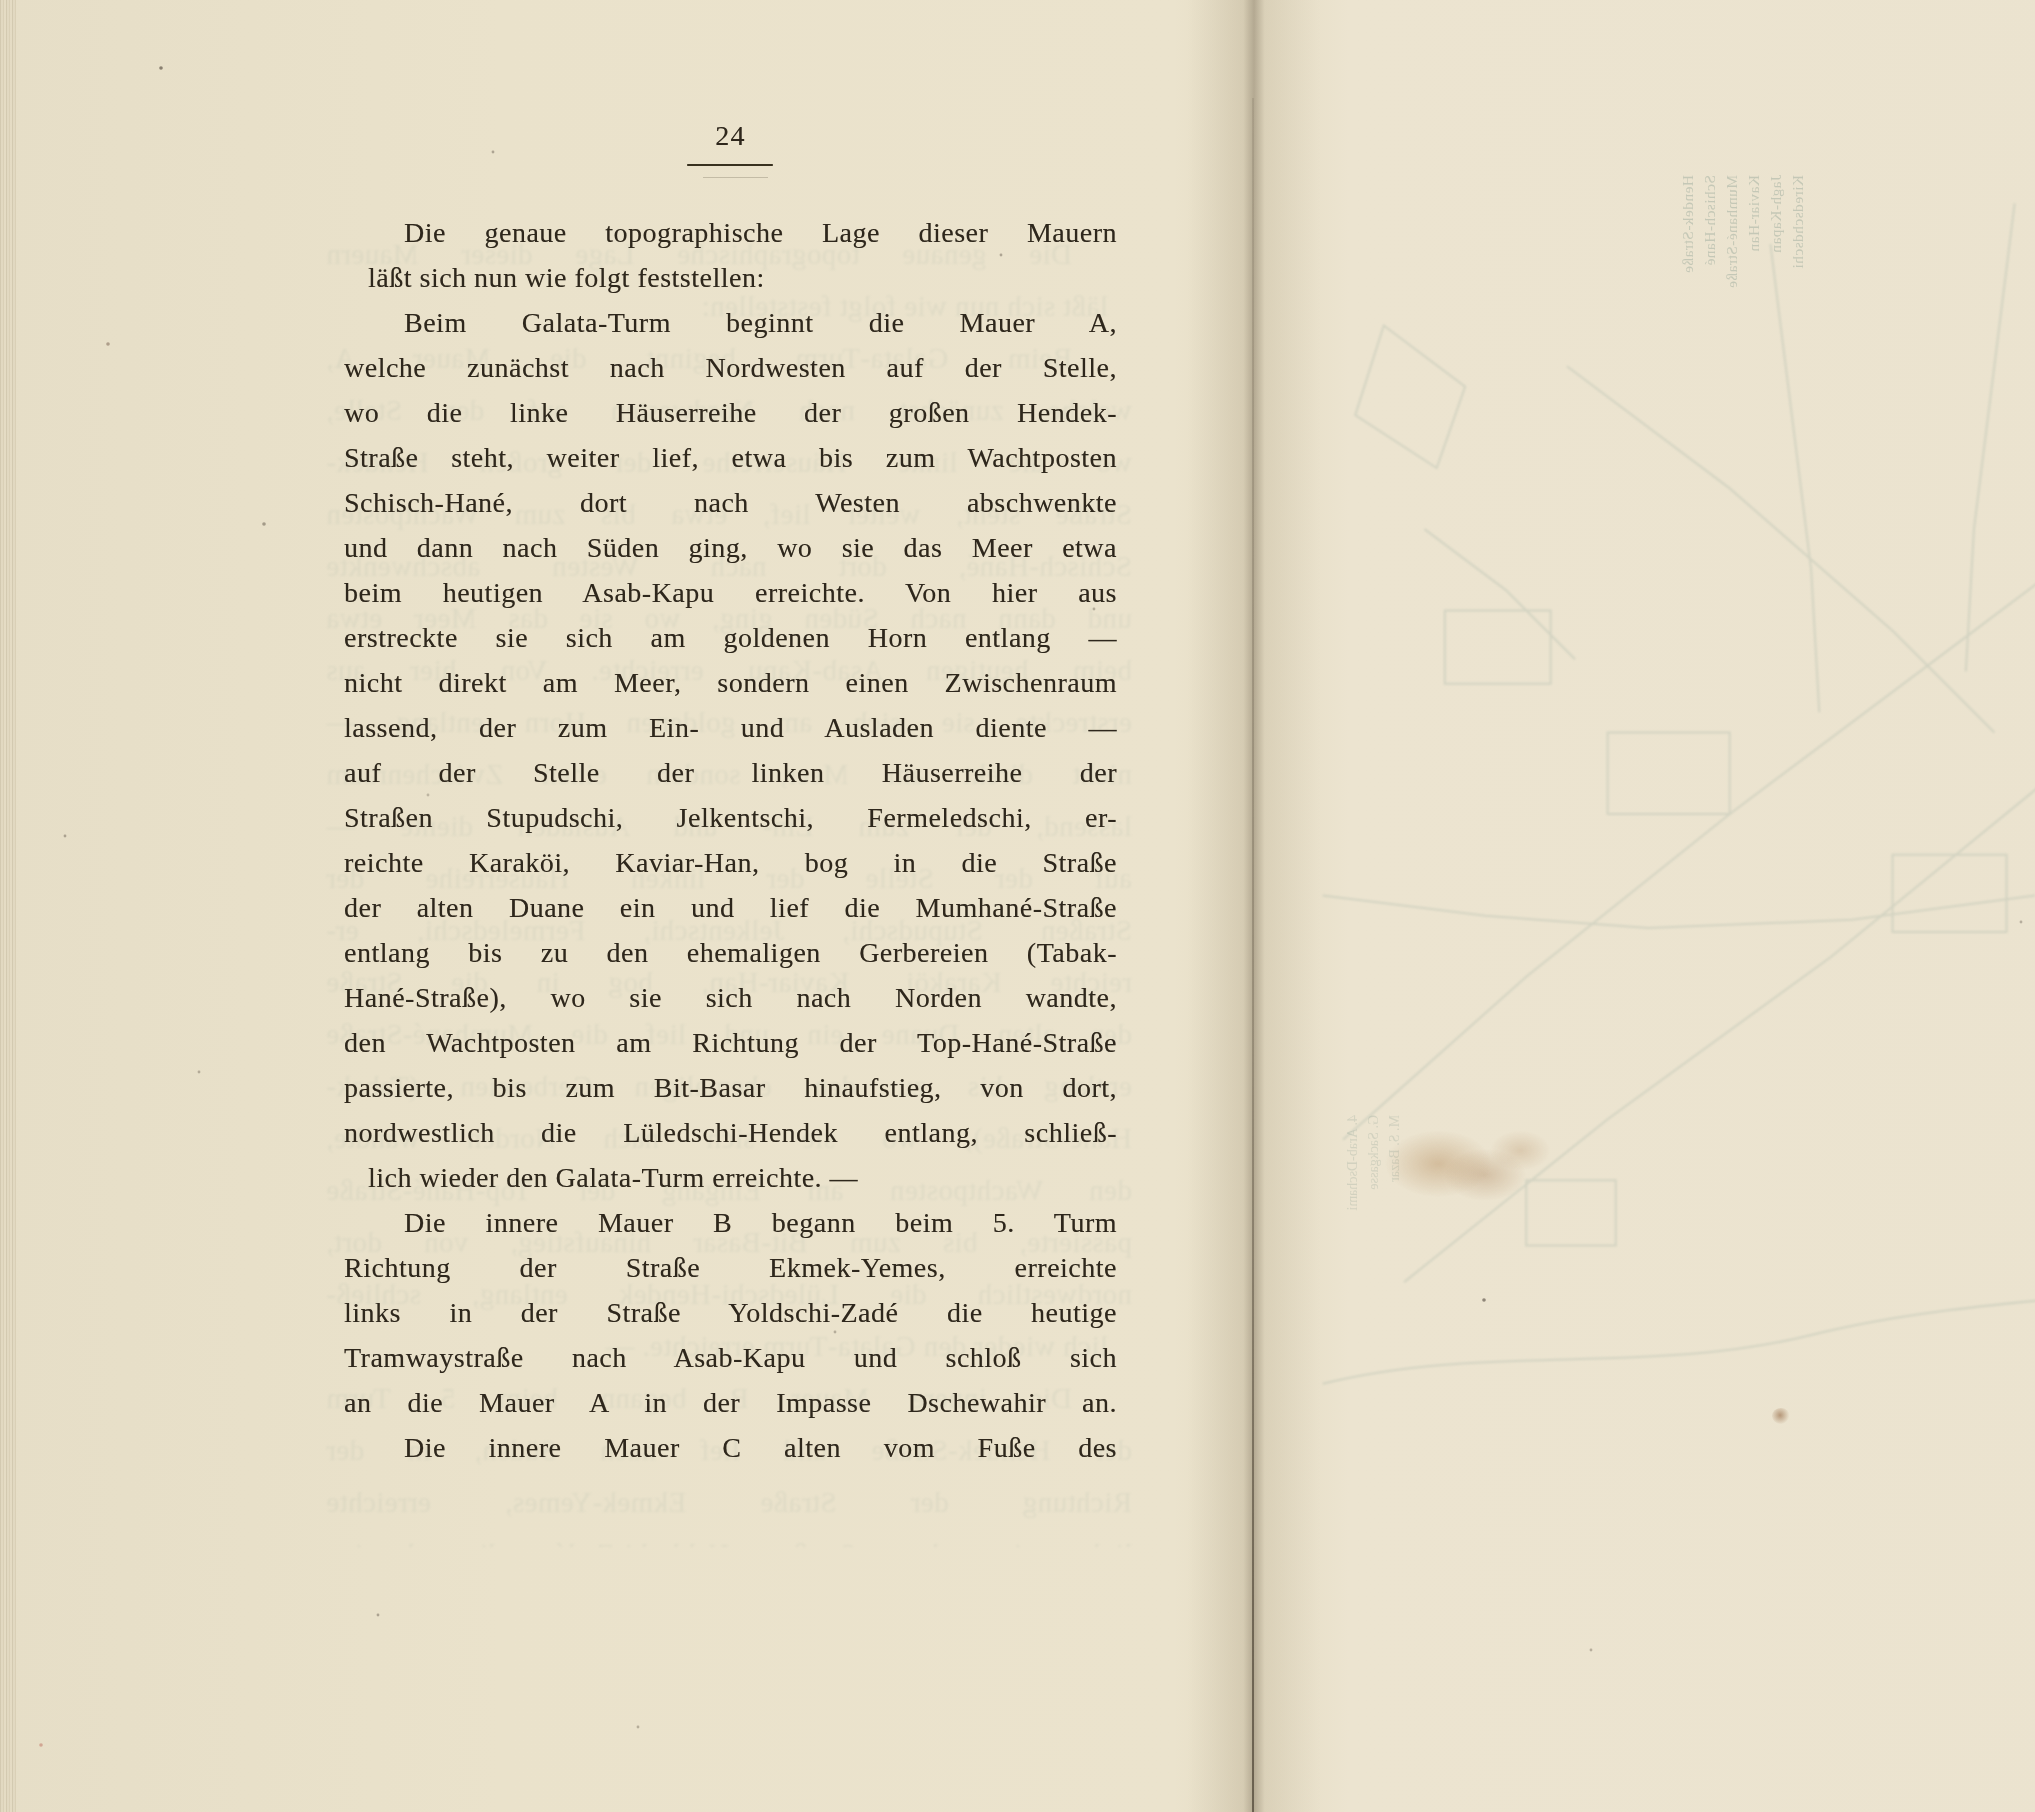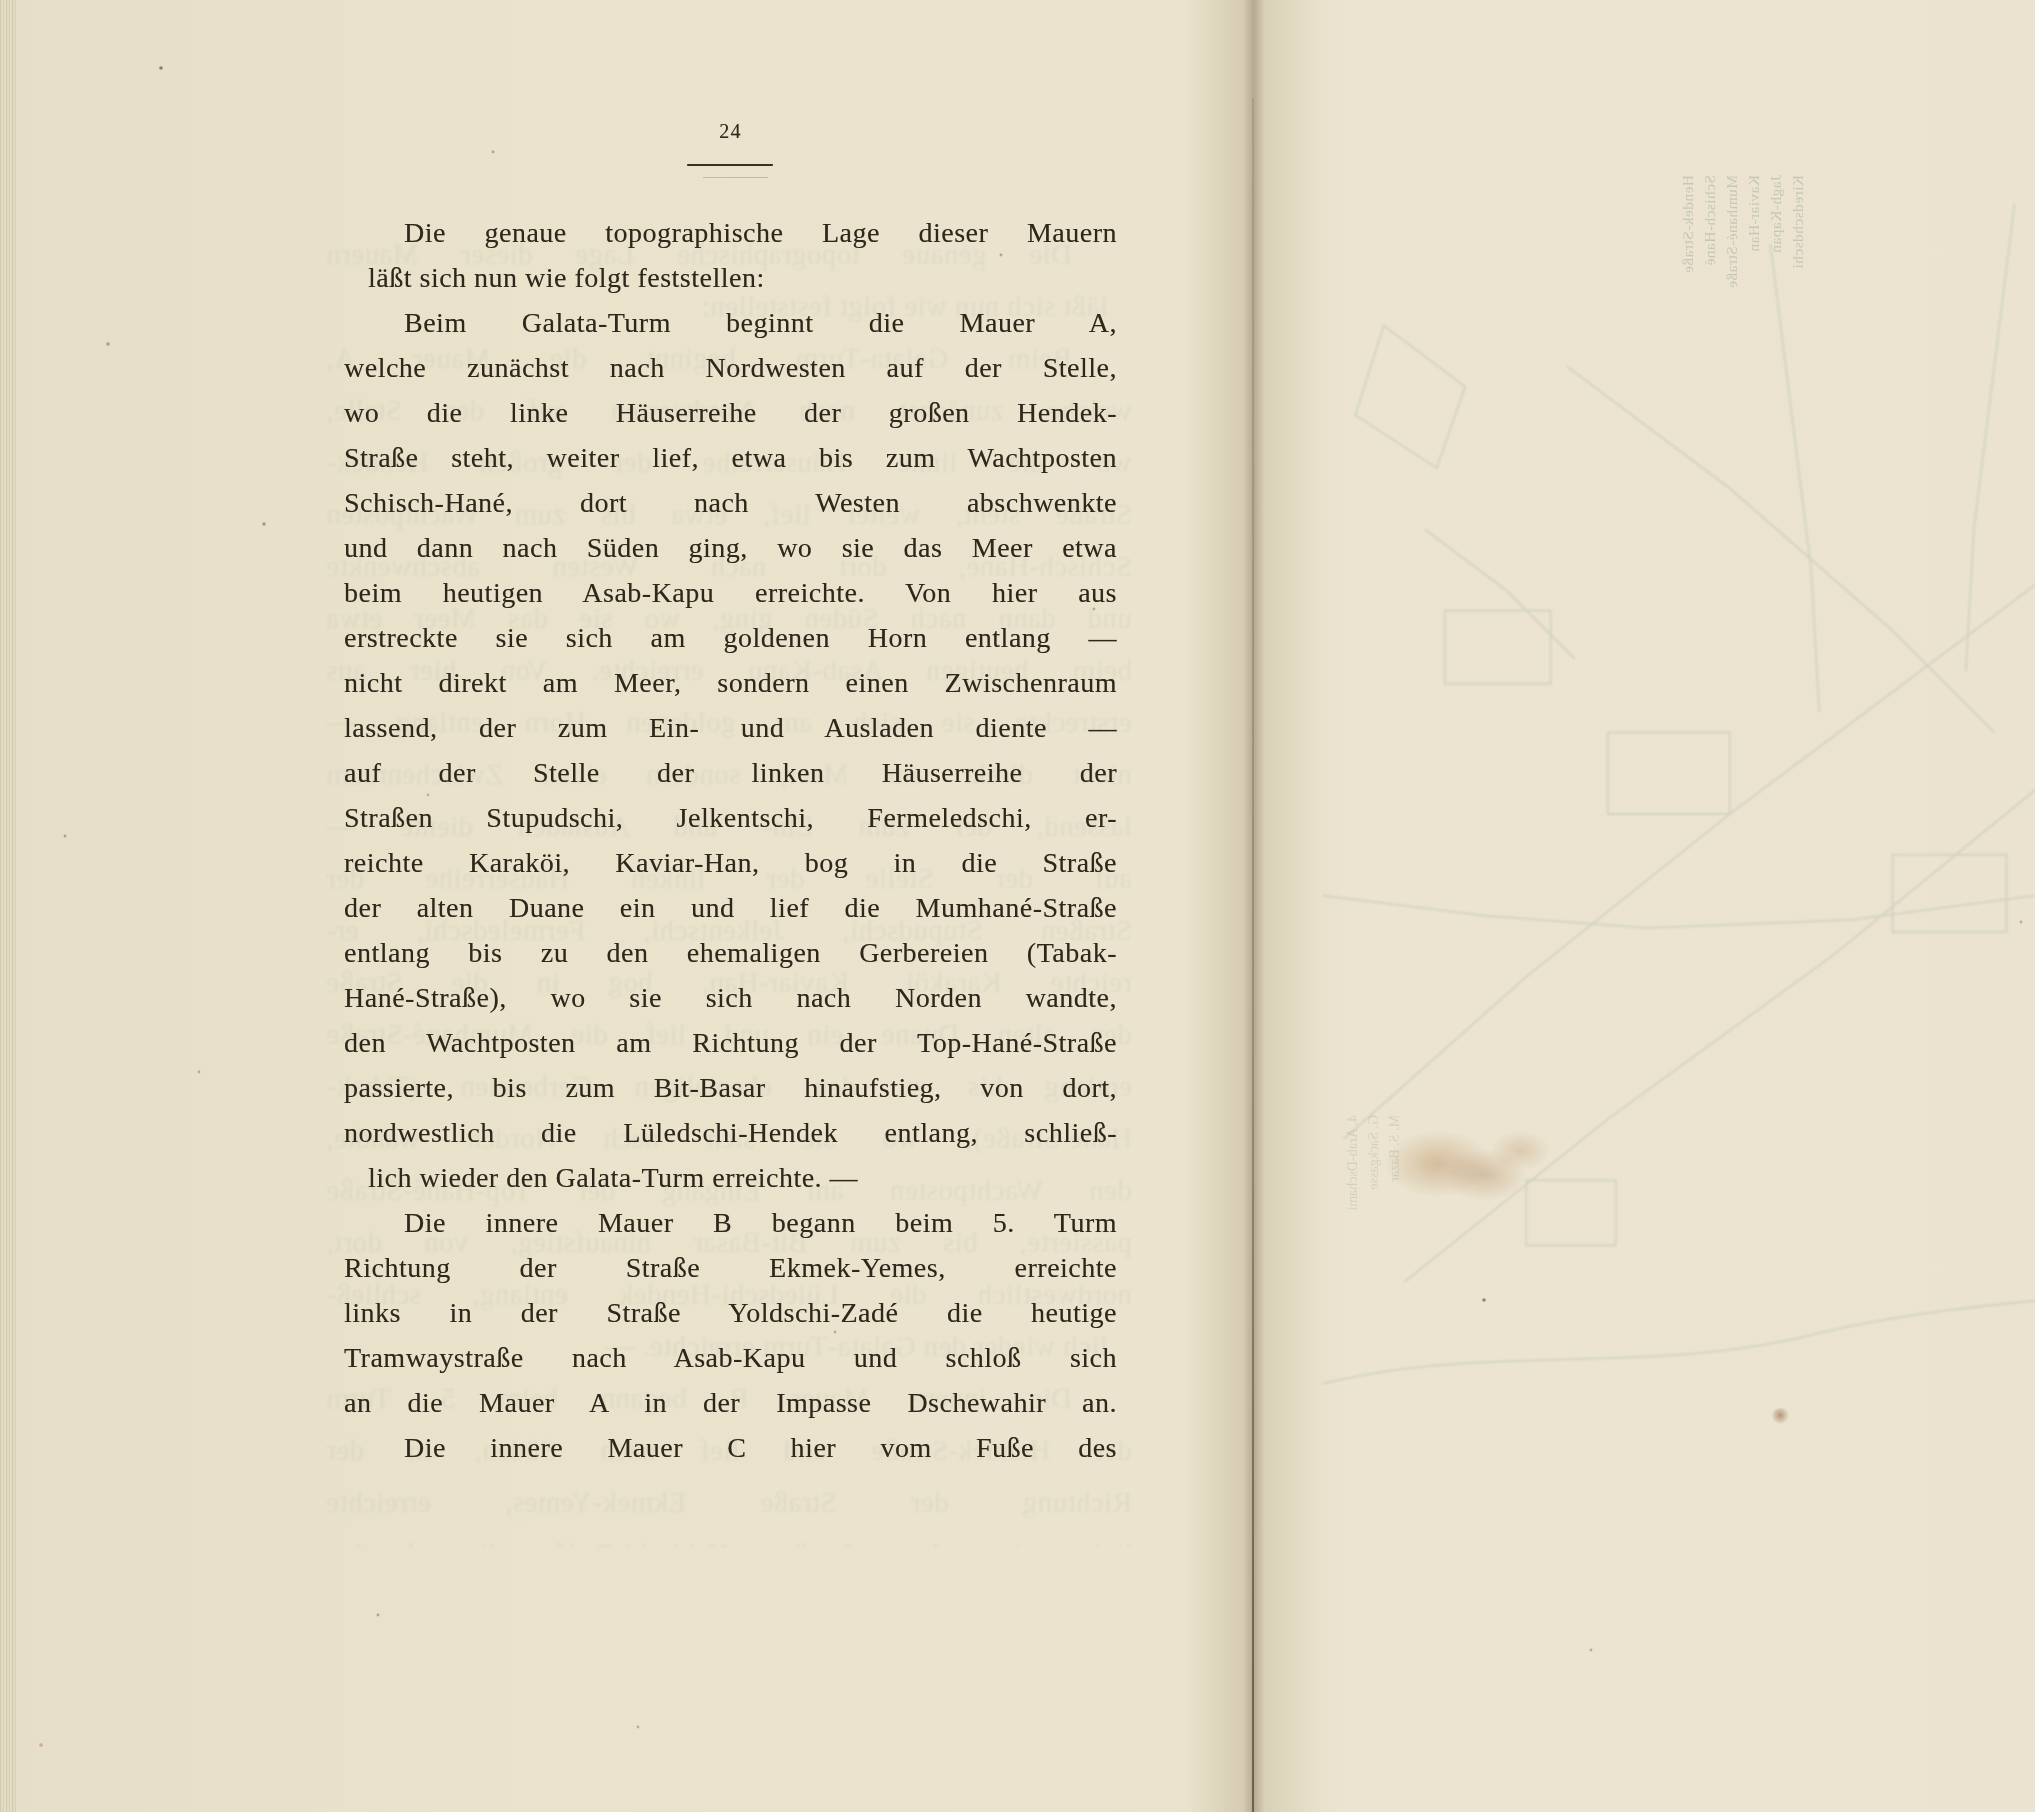--- a/index.html
+++ b/index.html
@@ -12,21 +12,21 @@
   .text-block{
     position:absolute;left:344px;top:210px;width:773px;
     color:#2e271c;font-size:28px;line-height:45px;letter-spacing:0.5px;
     text-shadow:0.2px 0.4px 0 rgba(52,42,28,.38);
   }
   .line{height:45px;text-align:justify;text-align-last:justify;white-space:normal;}
   .line.flush{text-align-last:left;margin-left:24px;}
   .line.indent{text-indent:60px;}
   .page-number{
     position:absolute;left:344px;top:120px;width:773px;text-align:center;
-    color:#2e271c;font-size:20px;letter-spacing:1.2px;
+    color:#2e271c;font-size:28px;letter-spacing:1.2px;
     text-shadow:0.2px 0.4px 0 rgba(52,42,28,.4);
   }
   .page-rule{position:absolute;left:687px;top:164px;width:86px;height:2px;background:#38311f;border-radius:0.8px;}
   .page-rule-echo{position:absolute;left:703px;top:177px;width:65px;height:1.2px;background:#6b6350;opacity:.3;filter:blur(0.4px);}
   
   .ghost-block{
     position:absolute;left:326px;top:228px;width:806px;height:1319px;overflow:hidden;
     transform:scaleX(-1);color:#7d978c;opacity:.10;filter:blur(1px);
     font-size:29px;line-height:52px;letter-spacing:0.4px;
   }
@@ -181,20 +181,20 @@
       <div class="line">Hané-Straße), wo sie sich nach Norden wandte,</div>
       <div class="line">den Wachtposten am Richtung der Top-Hané-Straße</div>
       <div class="line">passierte, bis zum Bit-Basar hinaufstieg, von dort,</div>
       <div class="line">nordwestlich die Lüledschi-Hendek entlang, schließ-</div>
       <div class="line flush">lich wieder den Galata-Turm erreichte. —</div>
       <div class="line indent">Die innere Mauer B begann beim 5. Turm</div>
       <div class="line">Richtung der Straße Ekmek-Yemes, erreichte</div>
       <div class="line">links in der Straße Yoldschi-Zadé die heutige</div>
       <div class="line">Tramwaystraße nach Asab-Kapu und schloß sich</div>
       <div class="line">an die Mauer A in der Impasse Dschewahir an.</div>
-      <div class="line indent">Die innere Mauer C hier vom Fuße des</div>
+      <div class="line indent">Die innere Mauer C alten vom Fuße des</div>
     </div>
 
   <div class="left-edge"></div>
 
   <div class="specks"></div>
 </div>
 
 
 </body></html>

